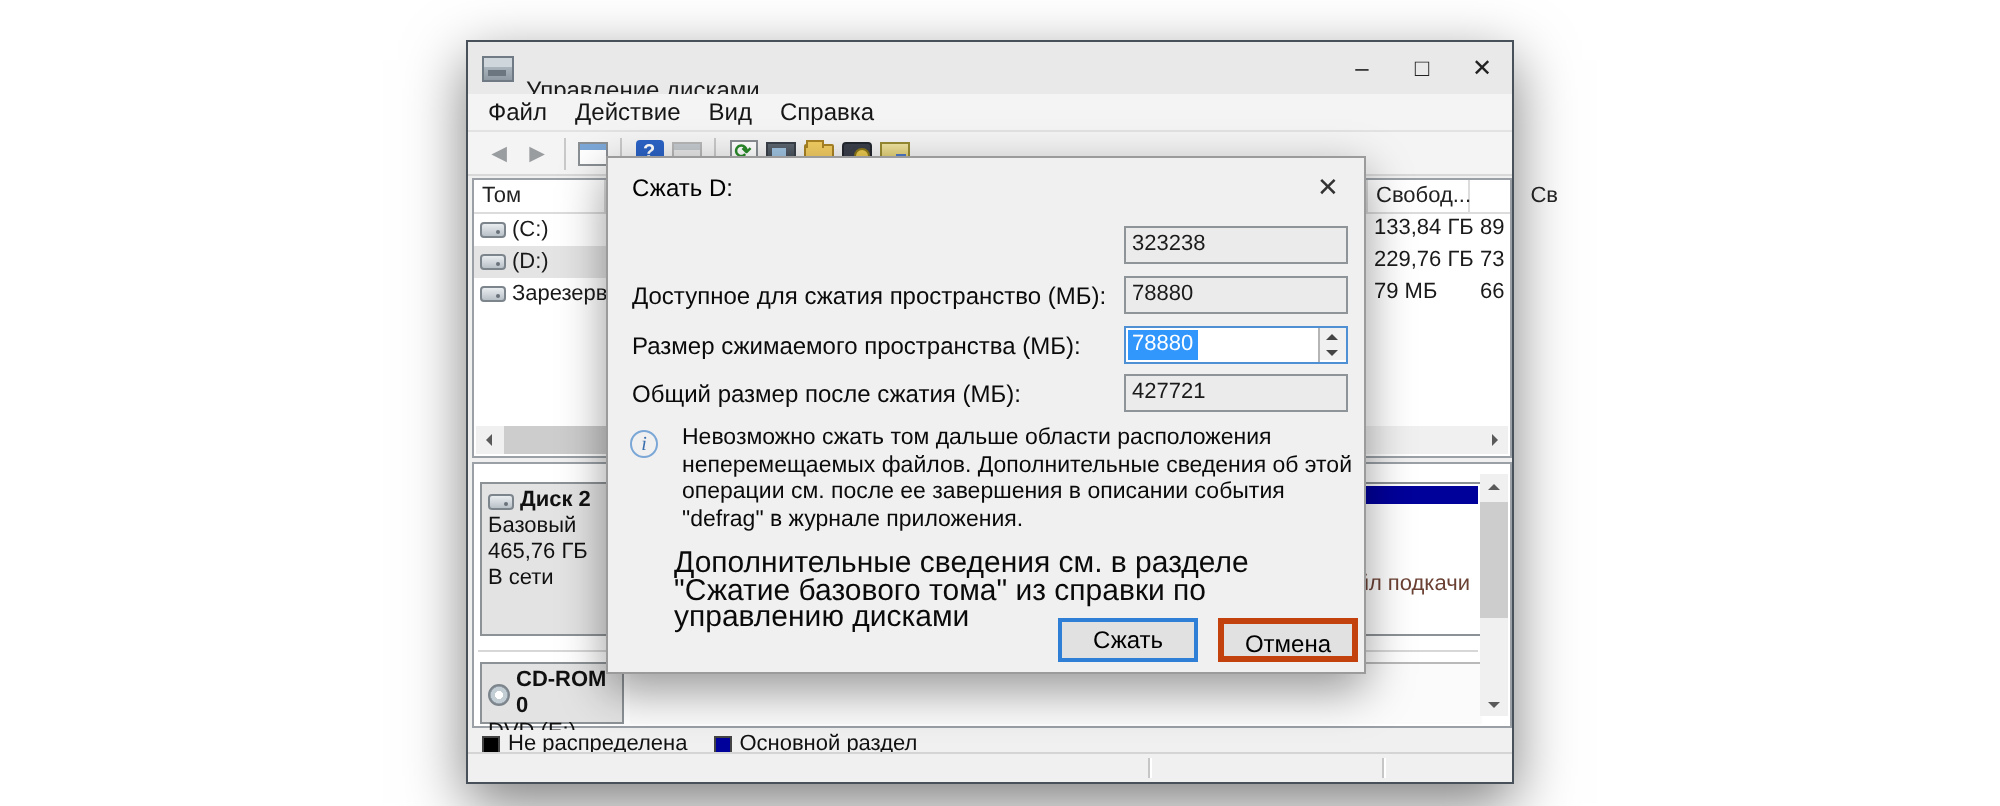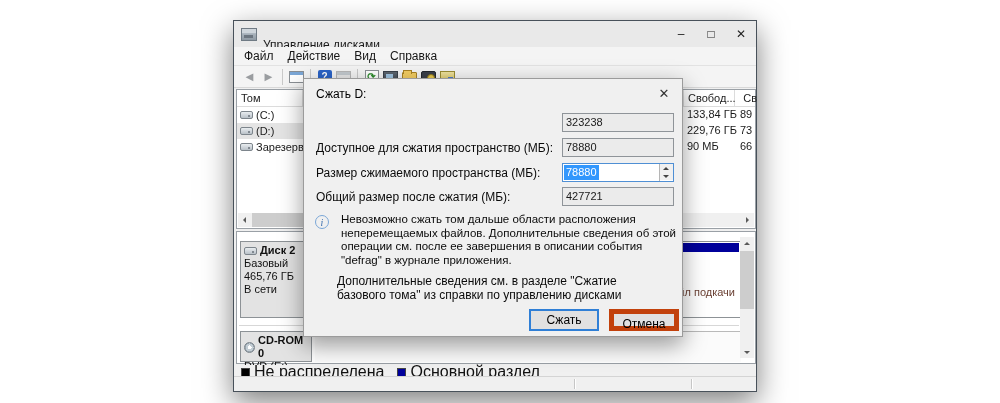--- a/index.html
+++ b/index.html
@@ -53,21 +53,21 @@
   .ico-camera::after { content:""; position:absolute; left:5px; top:2px; width:6px; height:6px; border-radius:50%; background:#e9c94f; border:1px solid #8d7718; }
   .ico-props { width:15px; height:12px; border:1px solid #998c33; background:linear-gradient(#efe3a0,#d9c45e); position:relative; }
   .ico-props::after { content:""; position:absolute; right:1px; bottom:1px; width:5px; height:4px; background:#4f79c6; }
 
   
   .top-pane { position:absolute; left:2px; top:68px; width:520px; height:140px; background:#fff; border:1px solid #9aa0a6; }
   .vl-header { position:relative; height:17px; border-bottom:1px solid #dcdcdc; background:#fff; font-size:11px; color:#222; }
   .vl-h-cell { position:absolute; top:0; height:16px; line-height:16px; padding-left:4px; border-right:1px solid #dcdcdc; }
   .vl-h-tom  { left:0; width:66px; }
   .vl-h-free { left:446px; width:52px; border-left:1px solid #dcdcdc; }
-  .vl-h-pct  { left:502px; width:18px; border-right:none;text-align:right; }
+  .vl-h-pct  { left:524px; width:18px; border-right:none;text-align:right; }
   .vl-row { position:relative; height:16px; font-size:11px; color:#1a1a1a; }
   .vl-name { position:absolute; left:0; top:0; width:66px; height:16px; display:flex; align-items:center; gap:3px; padding-left:3px; }
   .vl-name.sel { background:#e4e4e4; }
   .drive-ico { width:13px; height:8px; border:1px solid #7d858c; border-radius:2px; background:linear-gradient(#e9edf0,#b9c1c8); position:relative; flex:0 0 auto; }
   .drive-ico::after { content:""; position:absolute; right:2px; top:3px; width:2px; height:2px; border-radius:50%; background:#69727a; }
   .vl-free { position:absolute; left:450px; top:1px; }
   .vl-pct  { position:absolute; left:503px; top:1px; }
   .hscroll { position:absolute; left:1px; right:1px; bottom:1px; height:14px; background:#f0f0f0; }
   .hs-arrow { position:absolute; top:0; width:14px; height:14px; background:#f0f0f0; }
   .hs-arrow.left { left:0; } .hs-arrow.right { right:0; }
@@ -88,21 +88,21 @@
   .row-sep { position:absolute; left:2px; right:16px; top:93px; height:1px; background:#d7d7d7; }
   .cd-track { position:absolute; left:78px; top:99px; width:426px; height:31px; border-top:1px solid #b9b9b9; background:#fbfbfb; }
   .vscroll { position:absolute; right:1px; top:5px; bottom:5px; width:14px; background:#f0f0f0; }
   .vs-arrow { position:absolute; left:0; width:14px; height:13px; background:#f0f0f0; }
   .vs-arrow.up { top:0; } .vs-arrow.down { bottom:0; }
   .vs-arrow.up::after { content:""; position:absolute; left:4px; top:5px; border:3px solid transparent; border-bottom-color:#5a5a5a; border-top:none; }
   .vs-arrow.down::after { content:""; position:absolute; left:4px; top:6px; border:3px solid transparent; border-top-color:#5a5a5a; border-bottom:none; }
   .vs-thumb { position:absolute; left:0; top:14px; width:14px; height:58px; background:#cdcdcd; }
 
   
-  .legend { position:absolute; left:2px; top:344px; width:520px; height:14px; background:#f0f0f0; display:flex; align-items:center; gap:13px; padding-left:5px; font-size:16px; color:#111; }
+  .legend { position:absolute; left:2px; top:344px; width:520px; height:14px; background:#f0f0f0; display:flex; align-items:center; gap:13px; padding-left:5px; font-size:11px; color:#111; }
   .legend-item { display:flex; align-items:center; gap:4px; }
   .legend-sq { width:9px; height:9px; border:1px solid #444; }
   .legend-sq-0 { background:#000000; }
   .legend-sq-1 { background:#00009b; }
   .statusbar { position:absolute; left:0; bottom:0; width:100%; height:15px; background:#f0f0f0; border-top:1px solid #d4d4d4; }
   .sb-div { position:absolute; top:2px; bottom:2px; width:1px; background:#c6c6c6; box-shadow:1px 0 0 #fff; }
 
   
   .dialog { position:absolute; left:303px; top:78px; width:380px; height:259px; background:#f0f0f0; border:1px solid #9b9b9b; box-shadow:0 8px 22px rgba(0,0,0,.4); font-size:12px; color:#000; }
   .dlg-title { position:absolute; left:12px; top:8px; font-size:12px; }
@@ -111,22 +111,22 @@
   .dlg-field { position:absolute; left:258px; width:112px; height:19px; border:1px solid #8f9499; background:#ebebeb; font-size:11px; line-height:17px; padding:0 3px; color:#1a1a1a; }
   .dlg-field.spin { background:#fff; border:1px solid #4f8fd4; padding:0; line-height:17px; }
   .sel-val { display:inline-block; background:#3297fd; color:#fff; padding:0 2px; margin:1px 0 0 1px; height:15px; line-height:15px; }
   .spinner { position:absolute; right:0; top:0; bottom:0; width:14px; border-left:1px solid #b5b5b5; }
   .spin-btn { position:absolute; left:0; width:13px; height:9px; background:#f0f0f0; border-bottom:1px solid #fff; }
   .spin-btn.up { top:0; } .spin-btn.down { bottom:0; }
   .spin-btn.up::after { content:""; position:absolute; left:3px; top:3px; border:3px solid transparent; border-bottom-color:#444; border-top:none; }
   .spin-btn.down::after { content:""; position:absolute; left:3px; top:3px; border:3px solid transparent; border-top-color:#444; border-bottom:none; }
   .info-ico { position:absolute; left:11px; top:136px; width:14px; height:14px; border-radius:50%; border:1px solid #7ba7d7; color:#3b6fae; font-size:10px; font-style:italic; font-family:"Liberation Serif", serif; text-align:center; line-height:13px; }
   .info-text { position:absolute; left:37px; top:134px; width:338px; font-size:11.5px; line-height:13.5px; color:#0a0a0a; }
-  .help-text { position:absolute; left:33px; top:196px; width:322px; font-size:12px; line-height:13.5px; color:#0a0a0a; }
-  .dlg-btn { position:absolute; top:230px; width:70px; height:22px; background:#e1e1e1; border:5px solid #c2410c; font-size:12px; text-align:center; line-height:20px; color:#000; }
+  .help-text { position:absolute; left:33px; top:196px; width:322px; font-size:15px; line-height:13.5px; color:#0a0a0a; }
+  .dlg-btn { position:absolute; top:230px; width:70px; height:22px; background:#e1e1e1; border:3px solid #c2410c; font-size:12px; text-align:center; line-height:20px; color:#000; }
   .dlg-btn.primary { left:225px; border:1px solid #2f7fd6; box-shadow:inset 0 0 0 1px #2f7fd6; }
   .dlg-btn.cancel { left:305px; }
 </style>
 </head>
 <body>
 
 <div class="desktop">
   <div class="stars"></div>
 
   <div class="window">
@@ -204,21 +204,21 @@
             <span>(D:)</span>
           </span>
         <span class="vl-free">229,76 ГБ</span>
         <span class="vl-pct">73</span>
       </div>
       <div class="vl-row">
         <span class="vl-name">
             <span class="drive-ico"></span>
             <span>Зарезервир</span>
           </span>
-        <span class="vl-free">90 МБ</span>
+        <span class="vl-free">79 МБ</span>
         <span class="vl-pct">66</span>
       </div>
       <div class="hscroll">
         <span class="hs-arrow left"></span>
         <span class="hs-thumb"></span>
         <span class="hs-arrow right"></span>
       </div>
     </div>
 
     <div class="bottom-pane">

